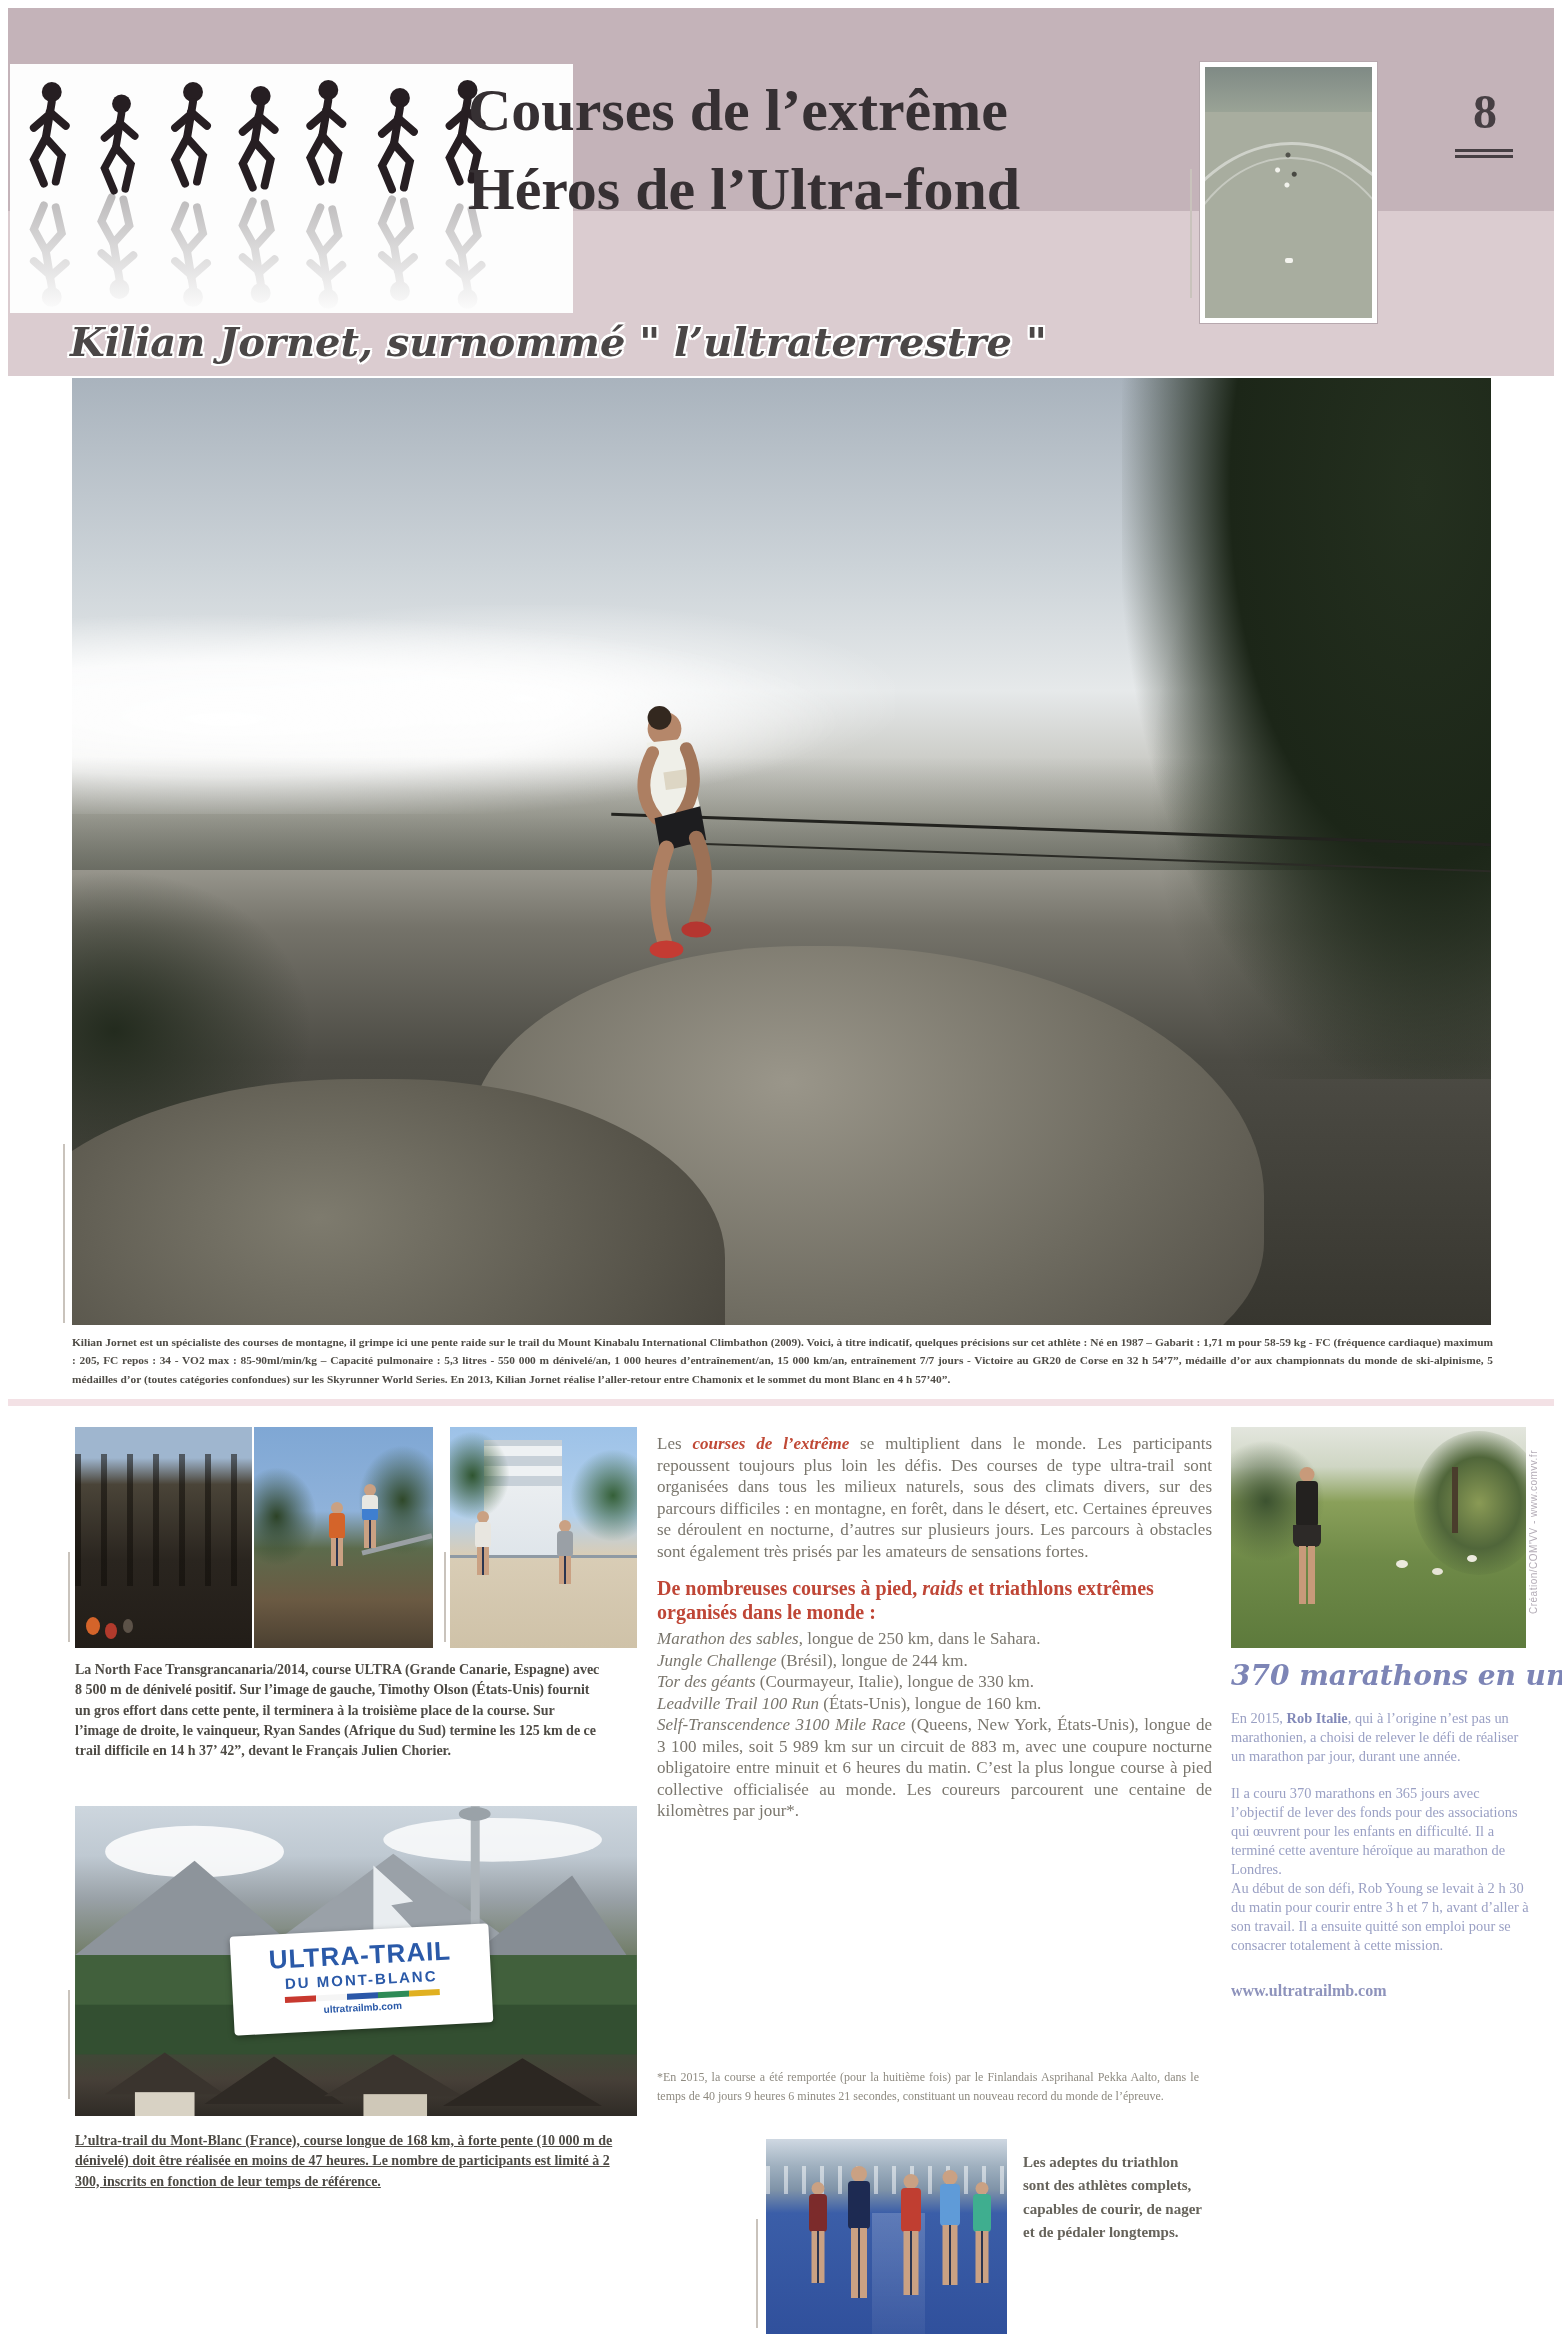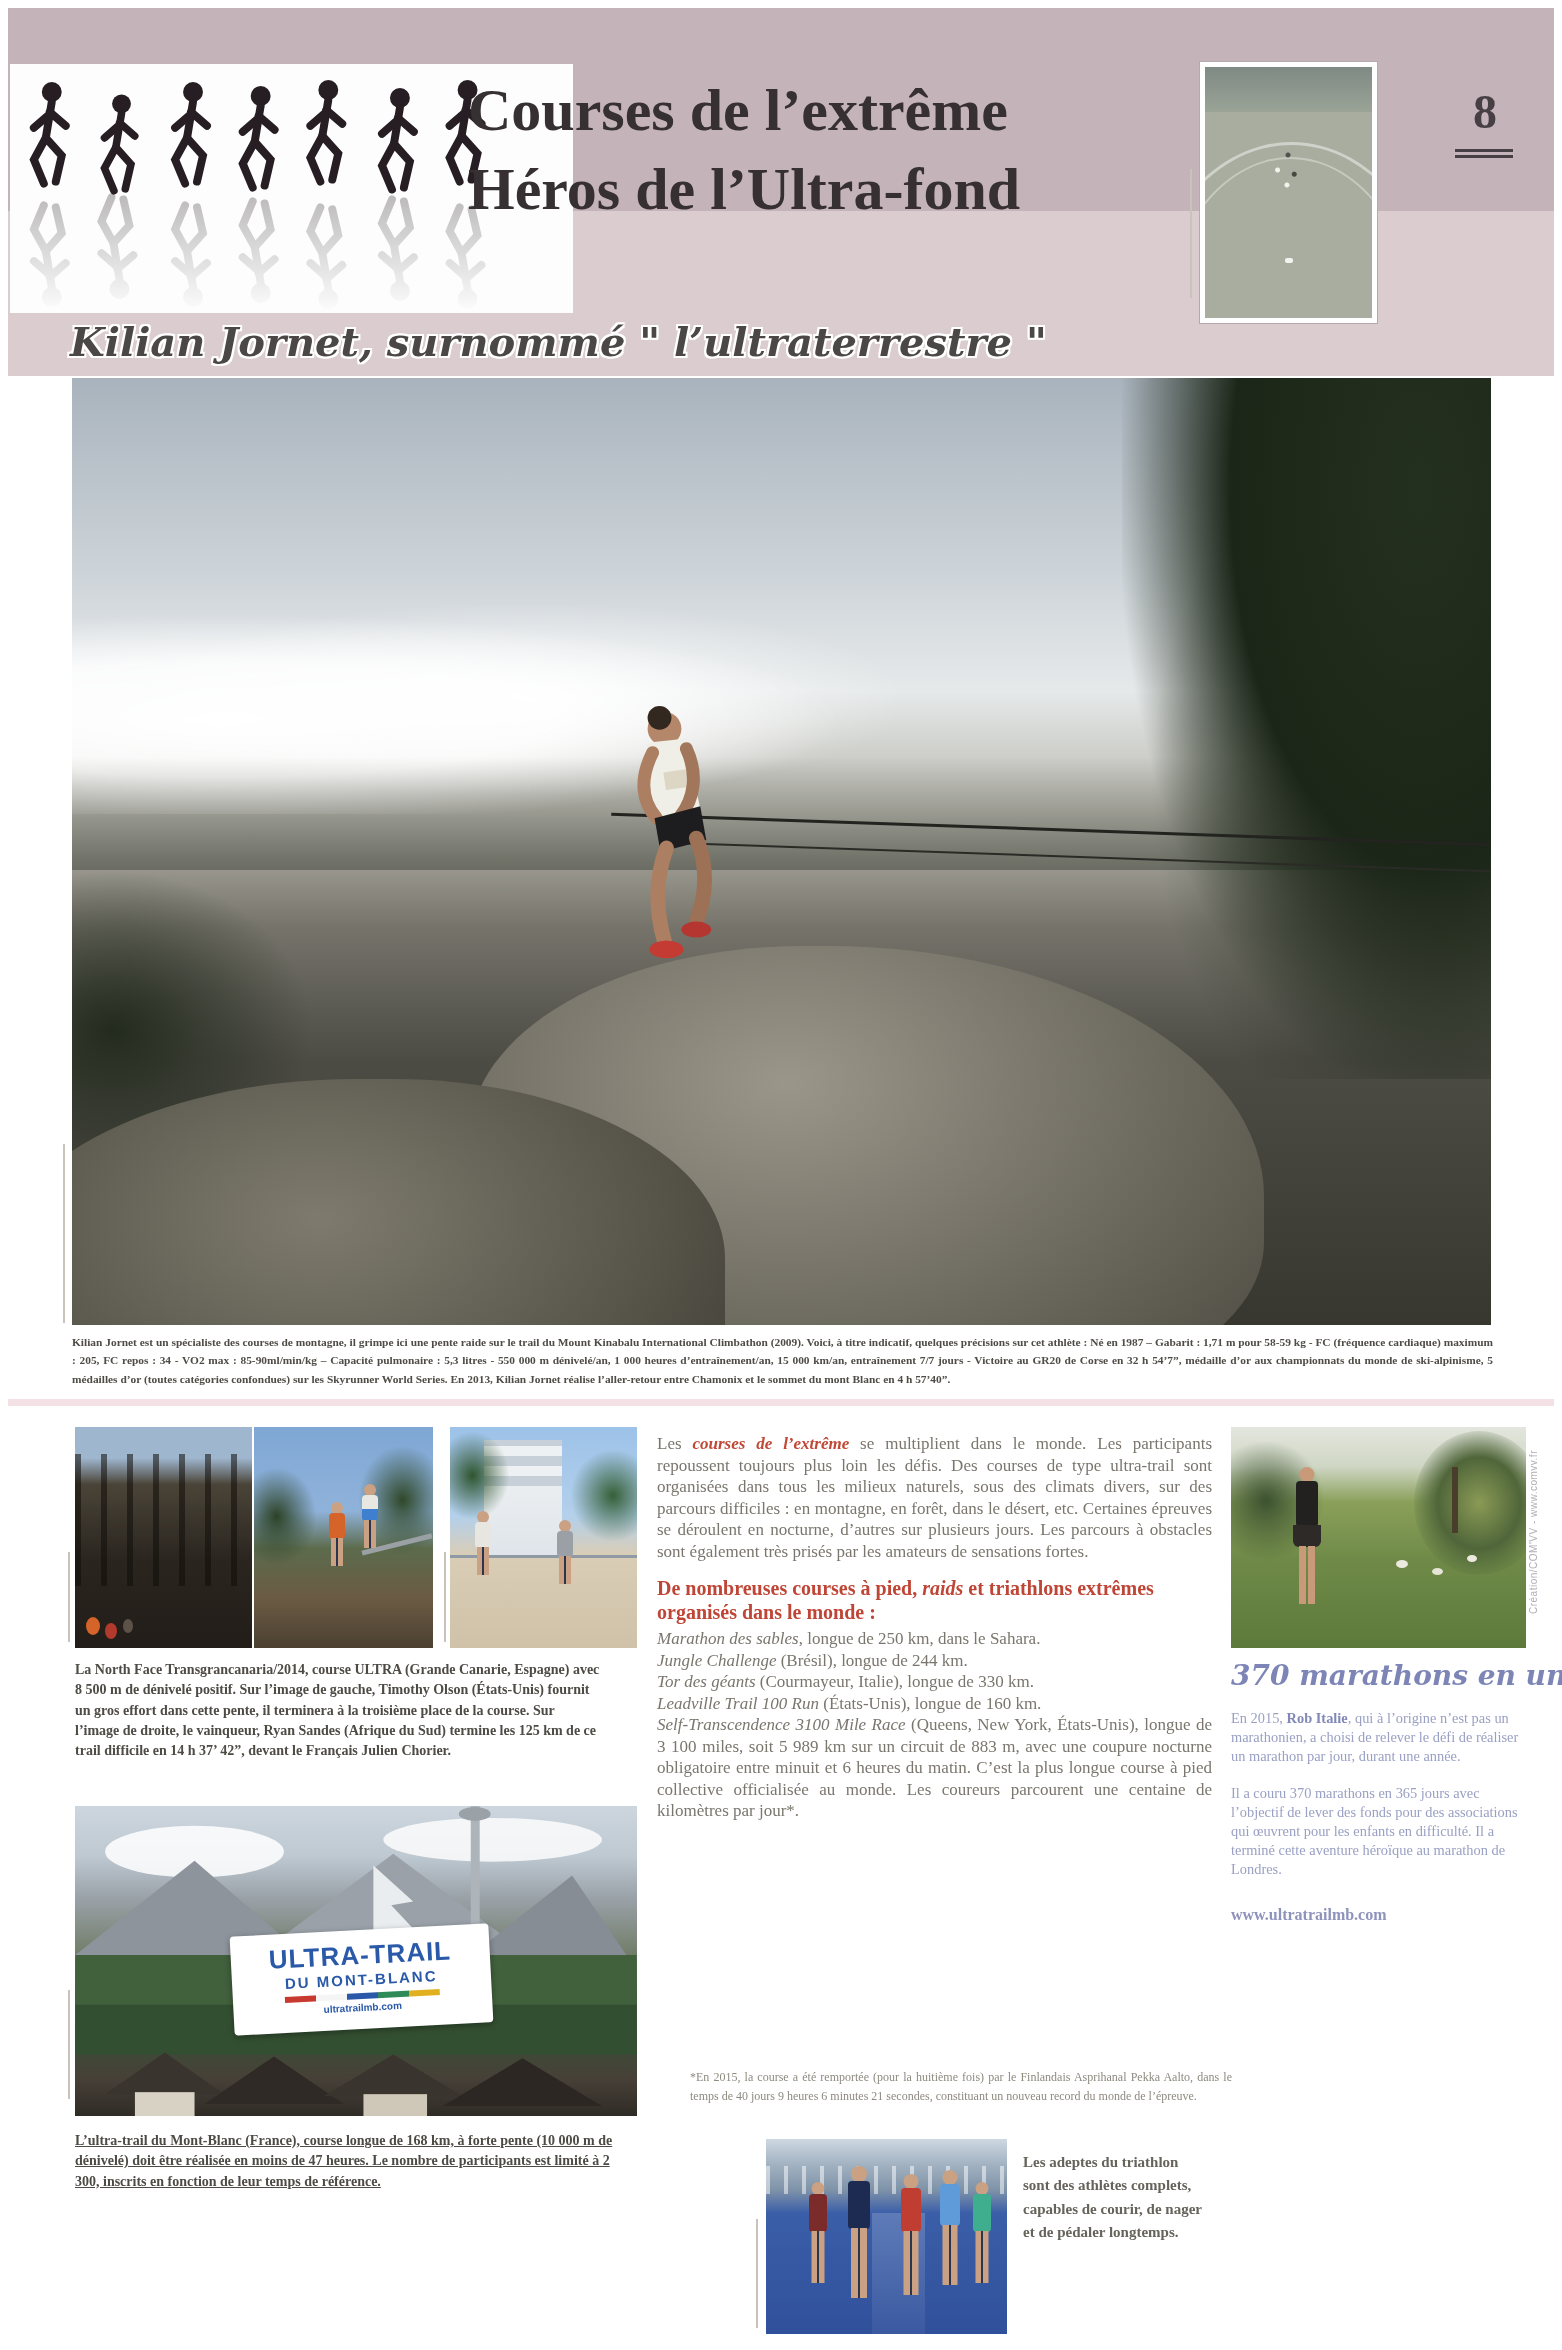--- a/index.html
+++ b/index.html
@@ -25,21 +25,21 @@
   .divider{left:8px;top:1399px;width:1546px;height:7px;background:#f3e1e5;}
   
   .caption-sm{font-size:14px;font-weight:bold;color:#4e4b45;line-height:1.45;}
   .left-cap1{left:75px;top:1660px;width:525px;}
   .utmb-cap{left:75px;top:2131px;width:542px;text-decoration:underline;}
   
   .main-col{left:657px;top:1433px;width:555px;color:#7a766d;font-size:17px;line-height:21.5px;text-align:justify;}
   .main-col p{margin:0;}
   .hl-red{color:#c04936;font-style:italic;font-weight:bold;}
   .red-heading{color:#bf4636;font-weight:bold;font-size:20px;line-height:24px;margin:14px 0 4px 0 !important;text-align:left;}
-  .footnote{left:657px;top:2068px;width:542px;font-size:12px;color:#8e8a80;line-height:1.55;text-align:justify;margin-left:33px;}
+  .footnote{left:657px;top:2068px;width:542px;font-size:12px;color:#8e8a80;line-height:1.55;text-align:justify;}
   .tri-caption{left:1023px;top:2151px;width:184px;font-size:15px;font-weight:bold;color:#66635b;line-height:1.55;}
   
   .sidebar{left:1231px;top:1666px;width:299px;color:#9aa0c4;font-size:14.4px;line-height:19px;}
   .sidebar p{margin:0;}
   .sb-heading{font-size:28px;color:#7d85b6;margin:0 0 24px 0;white-space:nowrap;}
   .sb-bold{font-weight:bold;color:#8289b8;}
   .sb-gap{height:18px;}
   .sb-link{display:inline-block;margin-top:26px;font-weight:bold;font-size:16px;color:#8e93bc;text-decoration:none;}
   .sidebar-photo{left:1231px;top:1427px;width:295px;height:221px;}
   .edge-credit{left:1528px;top:1405px;height:209px;writing-mode:vertical-rl;transform:rotate(180deg);font-size:10px;color:#b3acb6;font-family:"Liberation Sans",sans-serif;letter-spacing:0.5px;}
@@ -273,17 +273,18 @@
     <div class="abs" style="left:50%;transform:translateX(-50%);top:58px;width:28px;height:22px;background:#2d2a28;border-radius:0 0 6px 6px;"></div>
     <div class="legs" style="top:79px;width:16px;height:58px;background:linear-gradient(90deg,#c89a7a 42%,transparent 42% 58%,#c89a7a 58%);"></div>
   </div>
 </div>
 
 <div class="abs sidebar">
   <h2 class="script sb-heading">370 marathons en un an</h2>
   <p><span>En 2015, </span><span class="sb-bold">Rob Italie</span><span>, qui à l’origine n’est pas un marathonien, a choisi de relever le défi de réaliser un marathon par jour, durant une année.</span></p>
   <div class="sb-gap"></div>
   <p>Il a couru 370 marathons en 365 jours avec l’objectif de lever des fonds pour des associations qui œuvrent pour les enfants en difficulté. Il a terminé cette aventure héroïque au marathon de Londres.</p>
+  <p>Au début de son défi, Rob Young se levait à 2 h 30 du matin pour courir entre 3 h et 7 h, avant d’aller à son travail. Il a ensuite quitté son emploi pour se consacrer totalement à cette mission.</p>
   <a href="#" class="sb-link">www.ultratrailmb.com</a>
 </div>
 
 <div class="abs edge-credit">Création/COM'VV - www.comvv.fr</div>
 
 
 </body></html>

